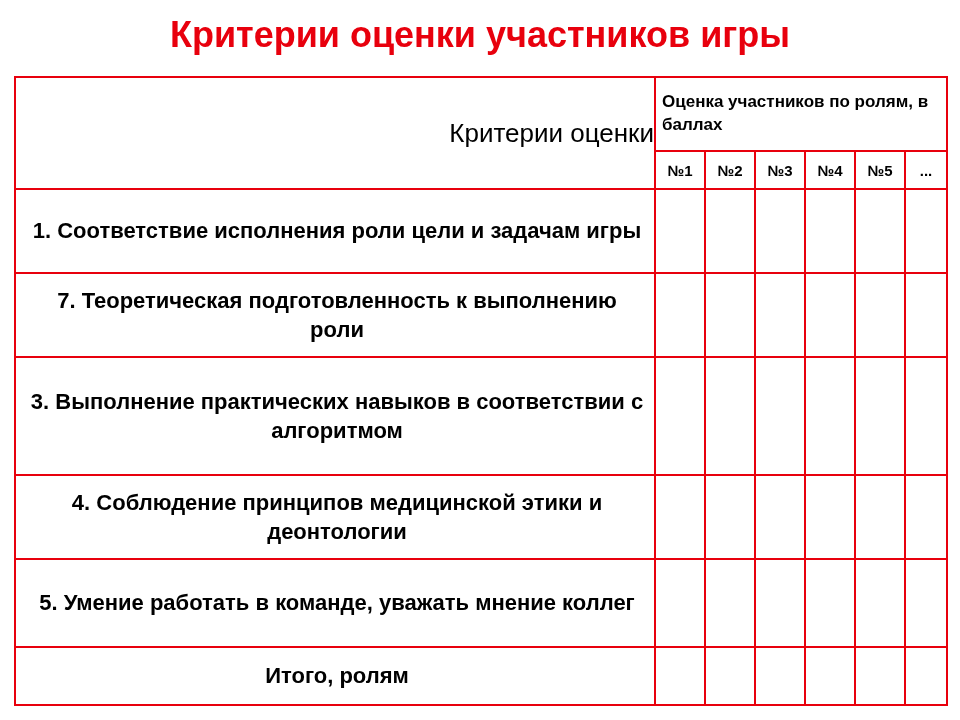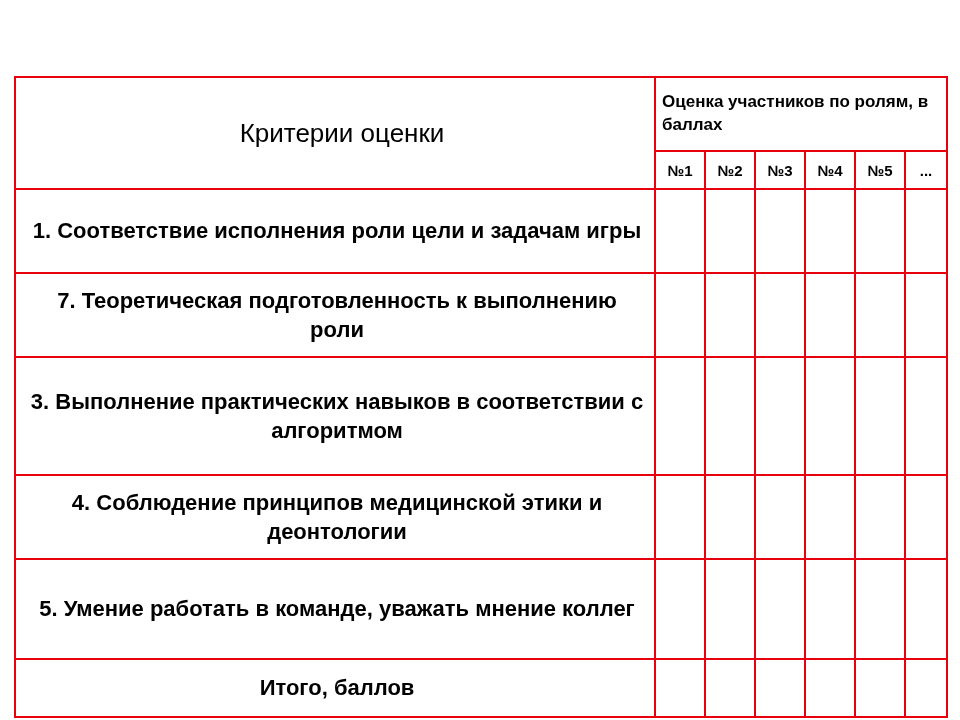--- a/index.html
+++ b/index.html
@@ -42,21 +42,21 @@
     table-layout: fixed;
   }
   table.grid td, table.grid th {
     border: 2px solid #e8000d;
     padding: 0;
     vertical-align: middle;
   }
   .crit-head {
     font-size: 26px;
     font-weight: normal;
-    text-align: center;
+    text-align: right;
     padding: 14px 0 14px 14px !important;
     height: 78px;
   }
   .scores-head {
     font-size: 17px;
     font-weight: bold;
     text-align: left;
     line-height: 1.35;
     padding: 6px 6px !important;
     height: 60px;
@@ -75,28 +75,29 @@
     line-height: 1.32;
     padding: 9px 8px 9px 12px !important;
   }
   .blank-cell {
     background: #ffffff;
   }
   .r1 { height: 84px; }
   .r2 { height: 84px; }
   .r3 { height: 118px; }
   .r4 { height: 84px; margin-top: 12px; }
-  .r5 { height: 100px; }
+  .r5 { height: 88px; }
   .r6 { height: 58px; }
 </style>
 </head>
 <body>
 
 <div class="slide">
 
+  <div class="slide-title">Критерии оценки участников игры</div>
 
   <div class="table-wrap">
     <table class="grid">
       <colgroup>
         <col style="width:640px">
         <col style="width:50px">
         <col style="width:50px">
         <col style="width:50px">
         <col style="width:50px">
         <col style="width:50px">
@@ -160,21 +161,21 @@
           <td class="crit-cell">5. Умение работать в команде, уважать мнение коллег</td>
           <td class="blank-cell"></td>
           <td class="blank-cell"></td>
           <td class="blank-cell"></td>
           <td class="blank-cell"></td>
           <td class="blank-cell"></td>
           <td class="blank-cell"></td>
         </tr>
 
         <tr class="r6">
-          <td class="crit-cell">Итого, баллов</td>
+          <td class="crit-cell">Итого, ролям</td>
           <td class="blank-cell"></td>
           <td class="blank-cell"></td>
           <td class="blank-cell"></td>
           <td class="blank-cell"></td>
           <td class="blank-cell"></td>
           <td class="blank-cell"></td>
         </tr>
       </tbody>
     </table>
   </div>

